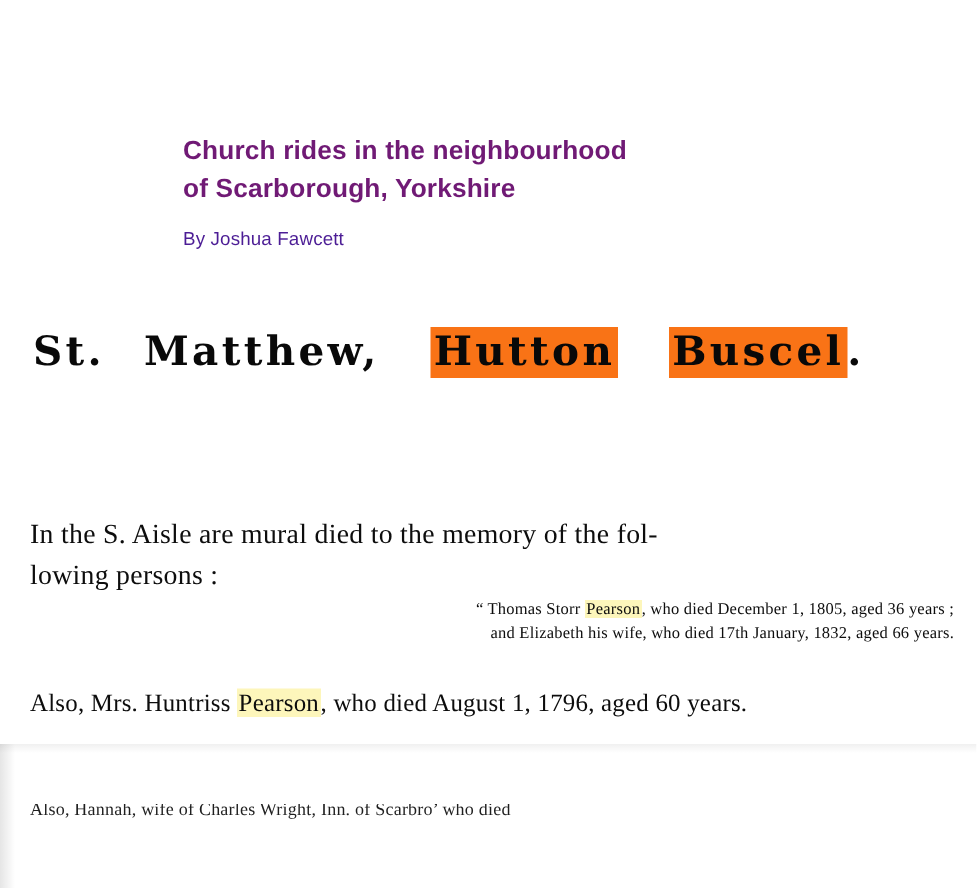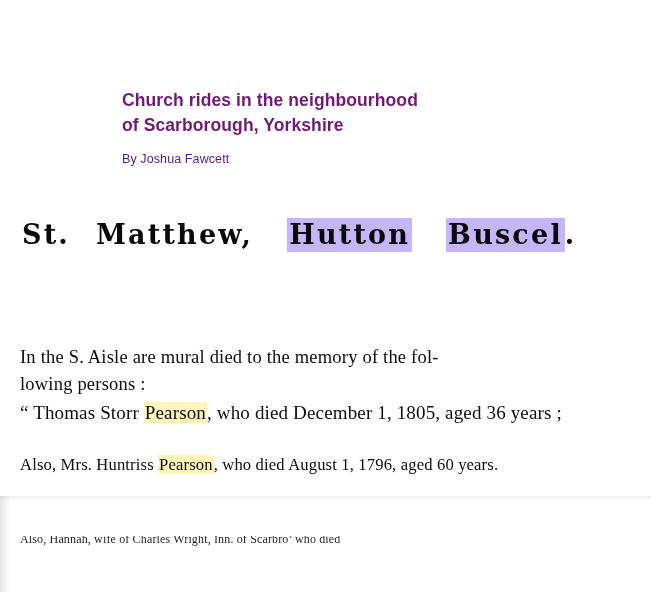--- a/index.html
+++ b/index.html
@@ -73,21 +73,21 @@
   }
   .scan-heading .seg {
     display: inline-block;
     vertical-align: baseline;
     text-align: center;
   }
   .scan-heading .gap-sm { display: inline-block; width: 26px; }
   .scan-heading .gap-lg { display: inline-block; width: 34px; }
 
   .hl {
-    background: #c4b5fd;
+    background: #f97316;
     box-decoration-break: clone;
     -webkit-box-decoration-break: clone;
     padding: 1px 2px 2px 2px;
   }
   .hl-soft {
     background: #fdf6bb;
     padding: 0 1px;
   }
 
   
@@ -104,21 +104,22 @@
     line-height: 1.44;
     letter-spacing: 0.15px;
     margin: 0;
   }
   .para.lead {
     font-size: 18.5px;
     letter-spacing: 0.2px;
   }
   .para.second {
     margin-top: 2px;
-    font-size: 19px;
+    font-size: 11px;
+    text-align: right;
   }
   .para-gap {
     height: 26px;
   }
   .para.third {
     font-size: 16.6px;
   }
   
   .clip-line {
     position: absolute;
@@ -184,20 +185,21 @@
 
     <div class="scan-body">
 
       <p class="para lead">
         <span>In the S. Aisle are mural died to  the  memory  of  the  fol-</span><br>
         <span>lowing persons :</span>
       </p>
 
       <p class="para second">
         <span>“ Thomas Storr </span><span class="hl-soft">Pearson</span><span>, who died December 1, 1805, aged  36  years ;</span><br>
+        <span>and Elizabeth  his wife,  who died 17th January,  1832,  aged 66 years.</span>
       </p>
 
       <div class="para-gap"></div>
 
       <p class="para third">
         <span>Also, Mrs. Huntriss </span><span class="hl-soft">Pearson</span><span>, who died August  1, 1796, aged 60 years.</span>
       </p>
 
     </div>
 

